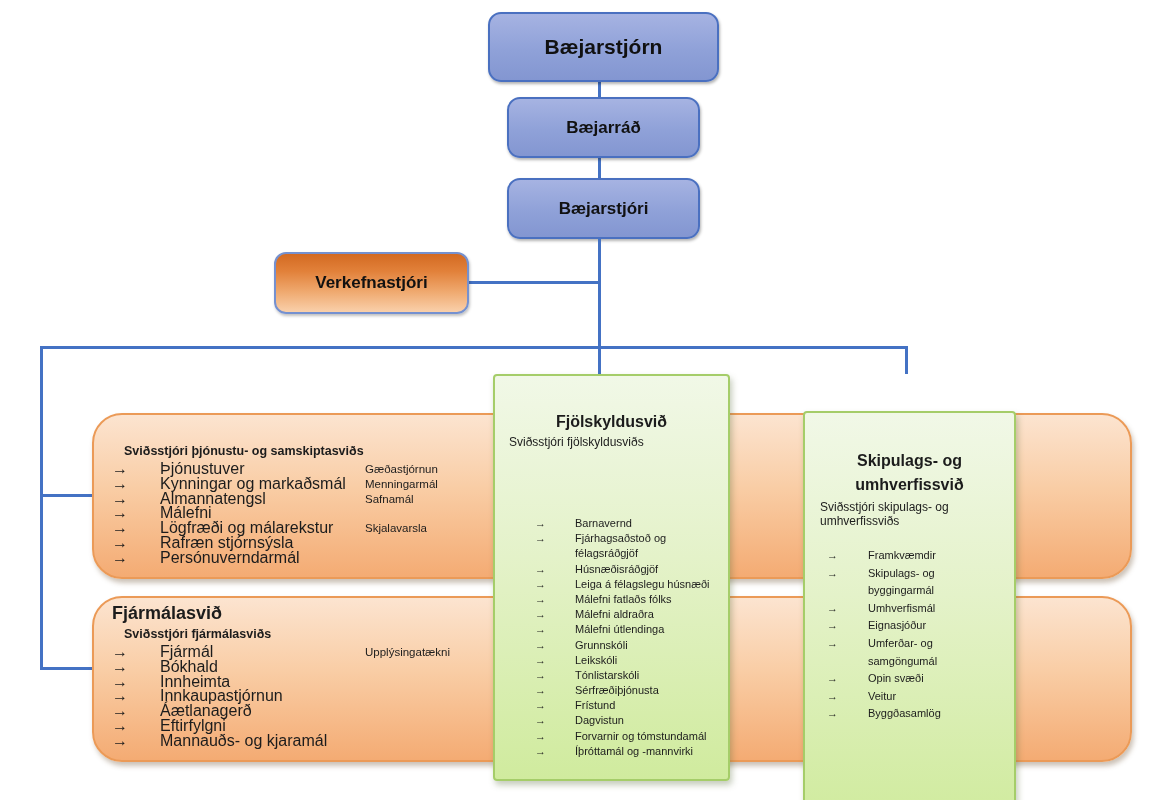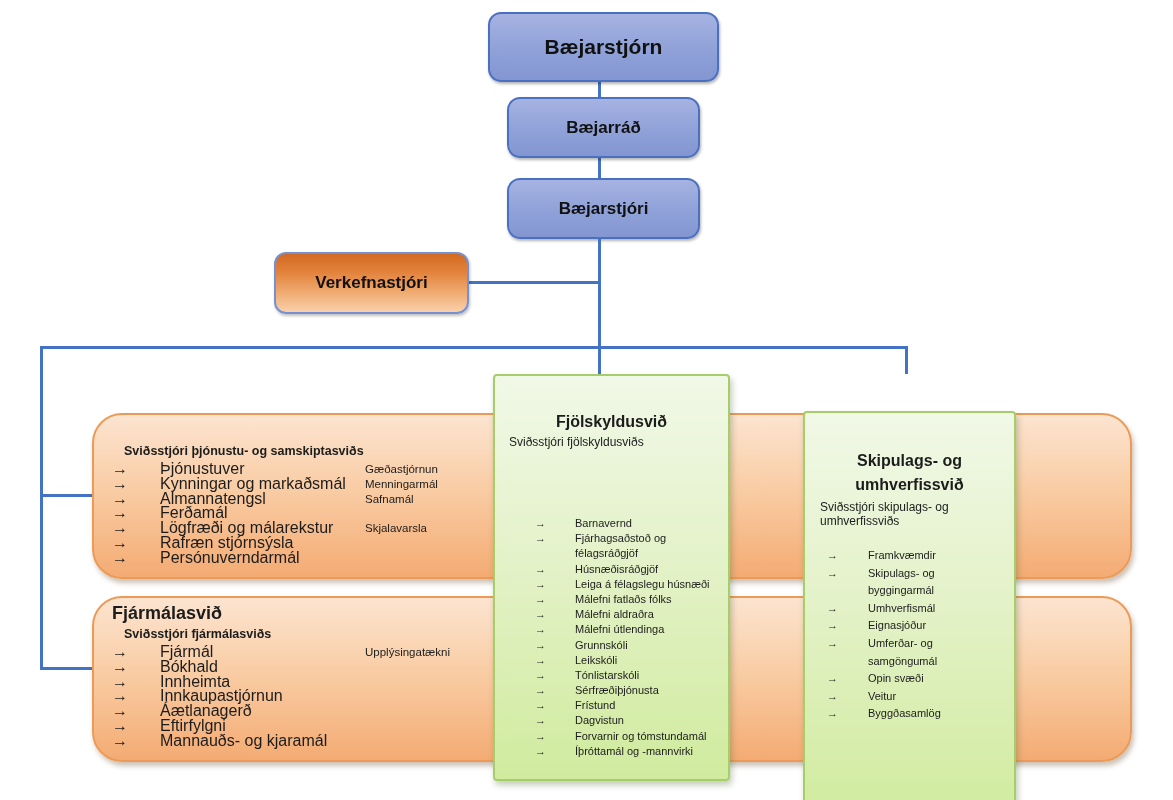--- a/index.html
+++ b/index.html
@@ -84,21 +84,21 @@
   <div class="box verk">
     <span>Verkefnastjóri</span>
   </div>
 
   <div class="band band1">
     <div class="band-subtitle">Sviðsstjóri þjónustu- og samskiptasviðs</div>
     <div class="rows">
         <div class="li"><span class="arrow">→</span><span>Þjónustuver</span></div>
         <div class="li"><span class="arrow">→</span><span>Kynningar og markaðsmál</span></div>
         <div class="li"><span class="arrow">→</span><span>Almannatengsl</span></div>
-        <div class="li"><span class="arrow">→</span><span>Ferðamál</span></div>
+        <div class="li"><span class="arrow">→</span><span>Málefni</span></div>
         <div class="li"><span class="arrow">→</span><span>Lögfræði og málarekstur</span></div>
         <div class="li"><span class="arrow">→</span><span>Rafræn stjórnsýsla</span></div>
         <div class="li"><span class="arrow">→</span><span>Persónuverndarmál</span></div>
       </div>
     <div class="col2">
         <div class="c2" style="top: 0px;">Gæðastjórnun</div>
         <div class="c2" style="top: 14.8px;">Menningarmál</div>
         <div class="c2" style="top: 29.6px;">Safnamál</div>
         <div class="c2" style="top: 59.2px;">Skjalavarsla</div>
       </div>

